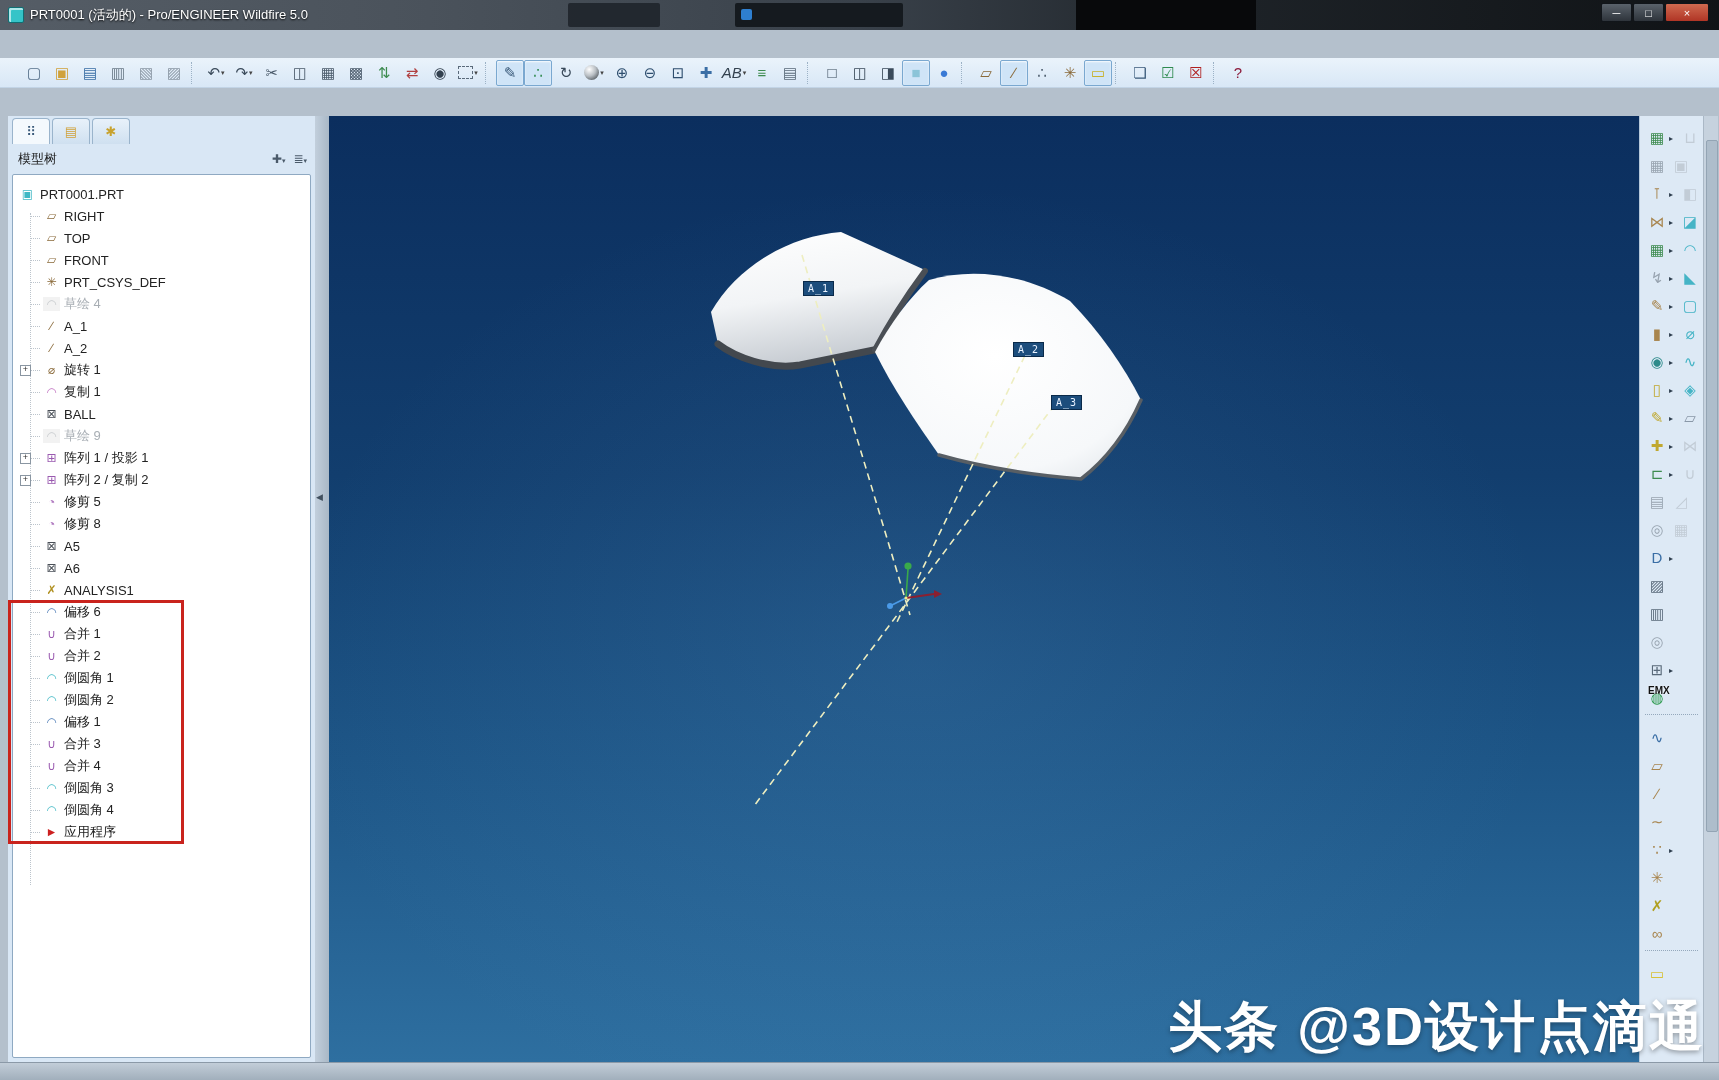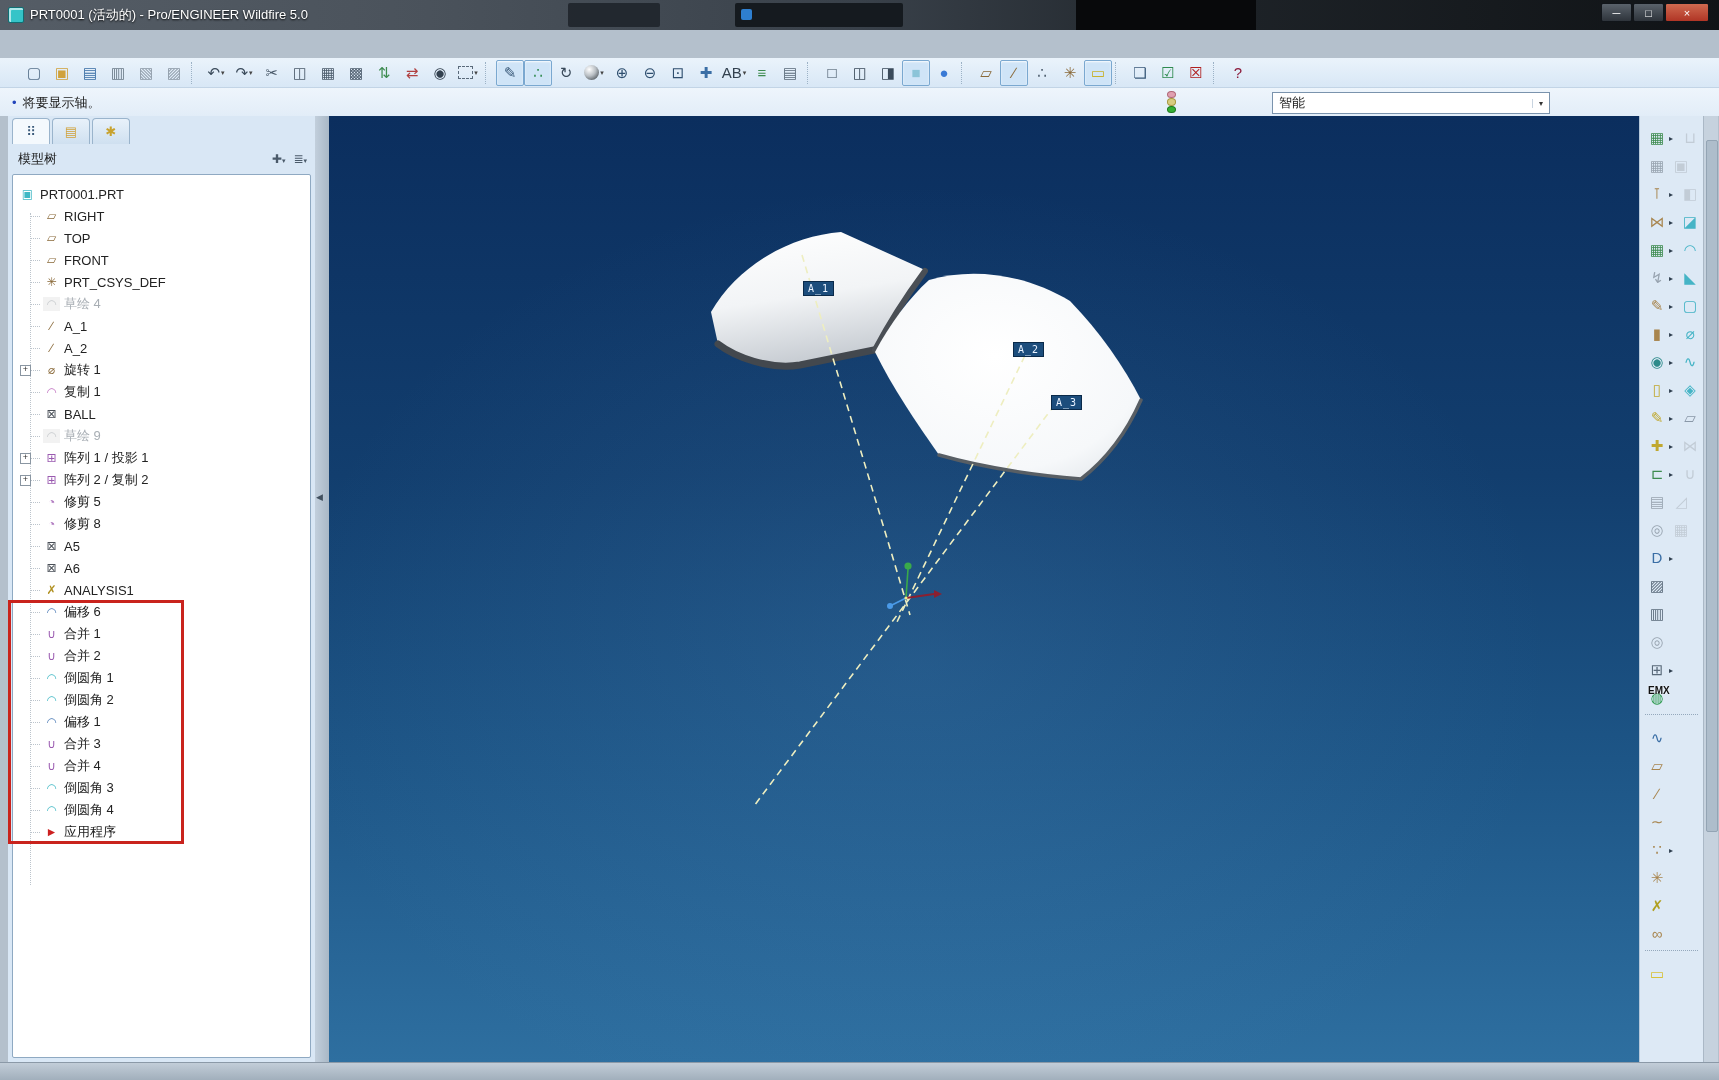--- a/index.html
+++ b/index.html
@@ -263,21 +263,21 @@
         <span class="g" style="color: rgb(46, 78, 110);">⊡</span>
 
       </span>
 
       <span class="tbi" title="reorient-button">
         <span class="g" style="color: rgb(58, 110, 165);">✚</span>
 
       </span>
 
       <span class="tbi" title="saved-views-button">
-        <span class="g" style="color: rgb(51, 65, 79);">AB</span>
+        <span class="g" style="color: rgb(51, 65, 79); font-style: italic;">AB</span>
         <span class="dd">▾</span>
       </span>
 
       <span class="tbi" title="layers-button">
         <span class="g" style="color: rgb(61, 139, 79);">≡</span>
 
       </span>
 
       <span class="tbi" title="view-manager-button">
         <span class="g" style="color: rgb(90, 106, 122);">▤</span>
@@ -368,32 +368,20 @@
         
         
       </span>
 
       <span class="tbi" title="context-help-button">
         <span class="g" style="color: rgb(139, 26, 58);">?</span>
 
       </span>
     </div>
 
-  <div class="msgbar">
-    <span class="msgtext"><span class="bullet">•</span><span>将要显示轴。</span></span>
-    <span class="traffic">
-      <i style="background:#e0a0b0;border:1px solid #b06878;"></i>
-      <i style="background:#d8cc80;border:1px solid #a89840;"></i>
-      <i style="background:#35b035;border:1px solid #1e7a1e;"></i>
-    </span>
-    <span class="combo">
-      <span class="lbl">智能</span>
-      <span class="carrow">▾</span>
-    </span>
-  </div>
 
   <div class="main">
 
     <div class="nav">
       <div class="navtabs">
 
           <span class="ntab active">
             <span style="color: rgb(58, 90, 122);">⠿</span>
           </span>
 
@@ -874,14 +862,15 @@
         </div>
       </div>
 
     <div class="rscroll">
       <span class="rthumb"></span>
     </div>
   </div>
 
   <div class="bframe"></div>
 
+  <div class="watermark">头条 @3D设计点滴通</div>
 
 </div>
 
 </body></html>

